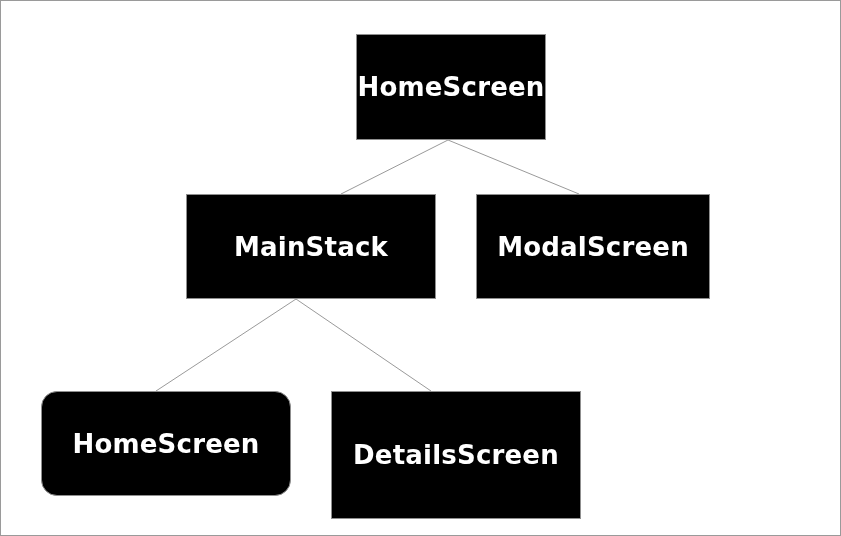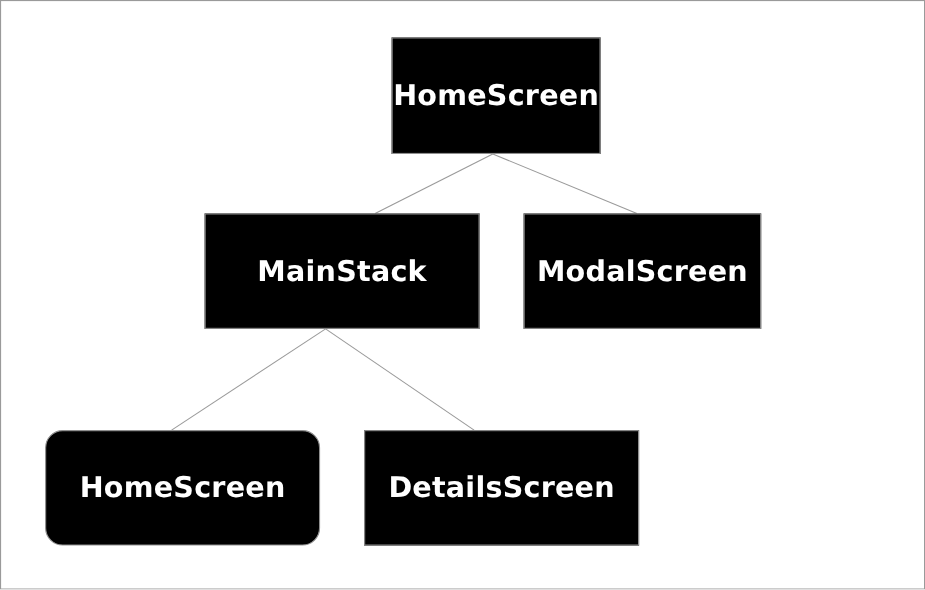--- a/index.html
+++ b/index.html
@@ -44,23 +44,23 @@
     font-weight: bold;
     font-size: 26px;
     line-height: 1;
     letter-spacing: 0.2px;
     white-space: nowrap;
     -webkit-font-smoothing: antialiased;
   }
   
   #node-rootstack     { left: 355px; top: 33px;  width: 190px; height: 106px; }
   #node-mainstack     { left: 185px; top: 193px; width: 250px; height: 105px; }
-  #node-modalscreen   { left: 475px; top: 193px; width: 216px; height: 105px; }
+  #node-modalscreen   { left: 475px; top: 193px; width: 234px; height: 105px; }
   #node-homescreen    { left: 40px;  top: 390px; width: 250px; height: 105px; border-radius: 16px; }
-  #node-detailsscreen { left: 330px; top: 390px; width: 250px; height: 105px; }
+  #node-detailsscreen { left: 330px; top: 390px; width: 250px; height: 128px; }
 </style>
 </head>
 <body>
 
 <div id="canvas">
 
   <svg id="edge-layer" width="841" height="536" viewBox="0 0 841 536" xmlns="http://www.w3.org/2000/svg">
     <line x1="447" y1="139" x2="340" y2="193" stroke="#9a9a9a" stroke-width="1" shape-rendering="auto"></line>
     <line x1="447" y1="139" x2="578" y2="193" stroke="#9a9a9a" stroke-width="1" shape-rendering="auto"></line>
     <line x1="295" y1="298" x2="155" y2="390" stroke="#9a9a9a" stroke-width="1" shape-rendering="auto"></line>

